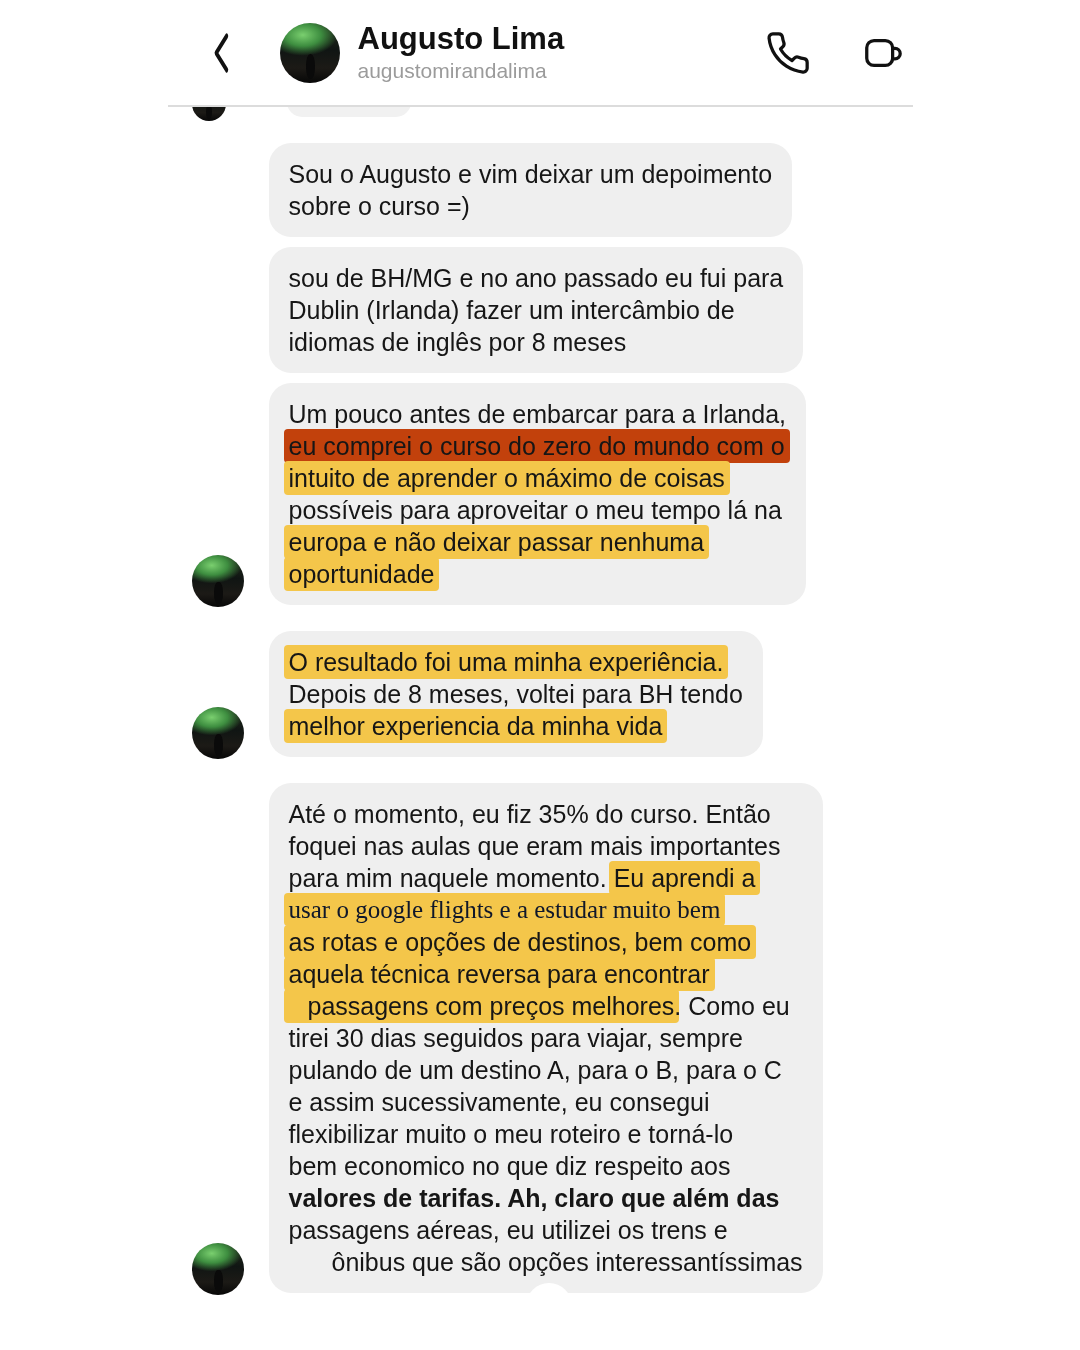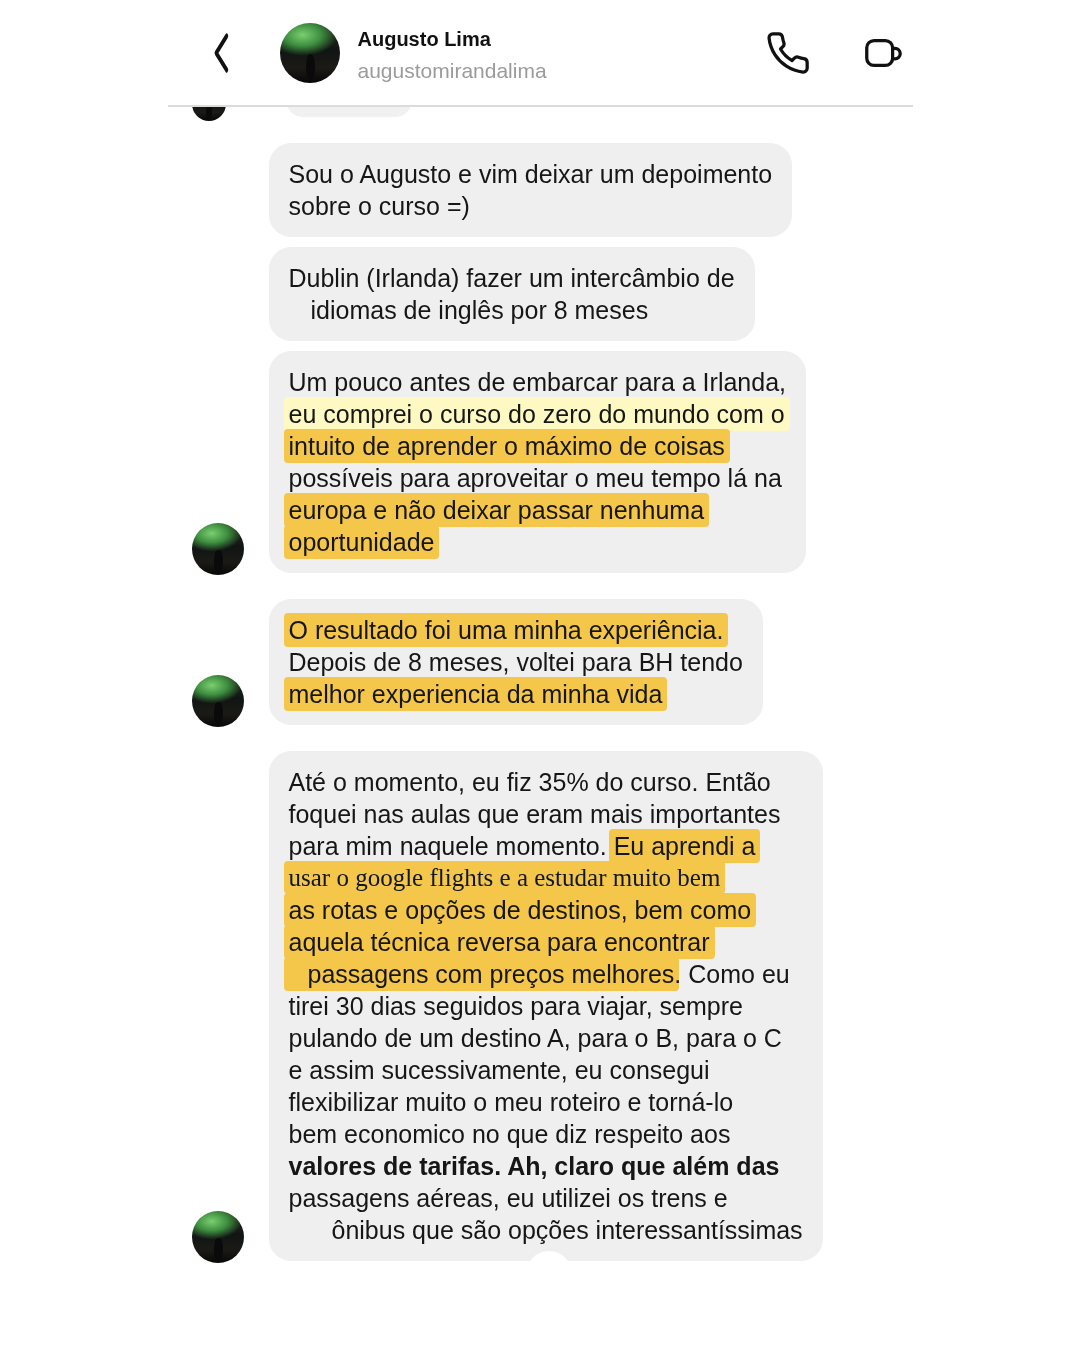--- a/index.html
+++ b/index.html
@@ -14,21 +14,21 @@
   .back-btn{margin-left:40px;}
   .profile{display:flex;align-items:center;margin-left:44px;cursor:pointer;}
   .avatar{border-radius:50%;position:relative;overflow:hidden;
     background:
       radial-gradient(ellipse 80% 48% at 38% 20%, #7acf6f 0%, #3e8e40 38%, rgba(20,40,20,0) 72%),
       linear-gradient(180deg,#26321f 0%,#101513 45%,#1c1a16 75%,#070707 100%);}
   .avatar::after{content:"";position:absolute;left:44%;bottom:6%;width:16%;height:42%;
       background:#0a0a0a;border-radius:45%;}
   .avatar-lg{width:60px;height:60px;}
   .names{margin-left:18px;}
-  .chat-title{font-size:20px;font-weight:700;color:#111;line-height:34px;}
+  .chat-title{font-size:31px;font-weight:700;color:#111;line-height:34px;}
   .chat-username{font-size:21px;color:#9b9b9b;line-height:25px;margin-top:2px;}
   .actions{margin-left:auto;display:flex;gap:50px;margin-right:6px;}
   .hdr-icon{stroke:#111;fill:none;stroke-width:1.7;stroke-linecap:round;stroke-linejoin:round;}
 
   
   .chat{position:relative;z-index:1;padding-left:24px;}
   .peek{position:relative;height:36px;}
   .peek-avatar{position:absolute;left:0;top:-20px;width:34px;height:34px;}
   .peek-bubble{position:absolute;left:95px;top:-20px;width:124px;height:30px;
                border-radius:15px;background:#f1f1f1;}
@@ -85,26 +85,27 @@
         <div class="peek-bubble"></div>
       </div>
       <div id="groups">
           <div class="msg-group">
             <div>
               <div class="bubble" style="background: rgb(239, 239, 239);">
                 <div class="line" style="color: rgb(22, 22, 22);"><span>Sou o Augusto e vim deixar um depoimento</span></div>
                 <div class="line" style="color: rgb(22, 22, 22);"><span>sobre o curso =)</span></div>
               </div>
               <div class="bubble" style="background: rgb(239, 239, 239);">
+                <div class="line" style="color: rgb(22, 22, 22);"><span>sou de BH/MG e no ano passado eu fui para</span></div>
                 <div class="line" style="color: rgb(22, 22, 22);"><span>Dublin (Irlanda) fazer um intercâmbio de</span></div>
-                <div class="line" style="color: rgb(22, 22, 22); margin-left: 22px;"><span>idiomas de inglês por 8 meses</span></div>
+                <div class="line" style="color: rgb(22, 22, 22);"><span>idiomas de inglês por 8 meses</span></div>
               </div>
               <div class="bubble" style="background: rgb(239, 239, 239);">
                 <div class="line" style="color: rgb(22, 22, 22);"><span>Um pouco antes de embarcar para a Irlanda,</span></div>
-                <div class="line" style="color: rgb(22, 22, 22);"><span class="hl" style="background: #fef9c3;">eu comprei o curso do zero do mundo com o</span></div>
+                <div class="line" style="color: rgb(22, 22, 22);"><span class="hl" style="background: #c2410c;">eu comprei o curso do zero do mundo com o</span></div>
                 <div class="line" style="color: rgb(22, 22, 22);"><span class="hl" style="background: rgb(244, 198, 74);">intuito de aprender o máximo de coisas</span></div>
                 <div class="line" style="color: rgb(22, 22, 22);"><span>possíveis para aproveitar o meu tempo lá na</span></div>
                 <div class="line" style="color: rgb(22, 22, 22);"><span class="hl" style="background: rgb(244, 198, 74);">europa e não deixar passar nenhuma</span></div>
                 <div class="line" style="color: rgb(22, 22, 22);"><span class="hl" style="background: rgb(244, 198, 74);">oportunidade</span></div>
               </div>
             </div>
             <div class="avatar msg-avatar"></div>
           </div>
           <div class="msg-group">
             <div>

